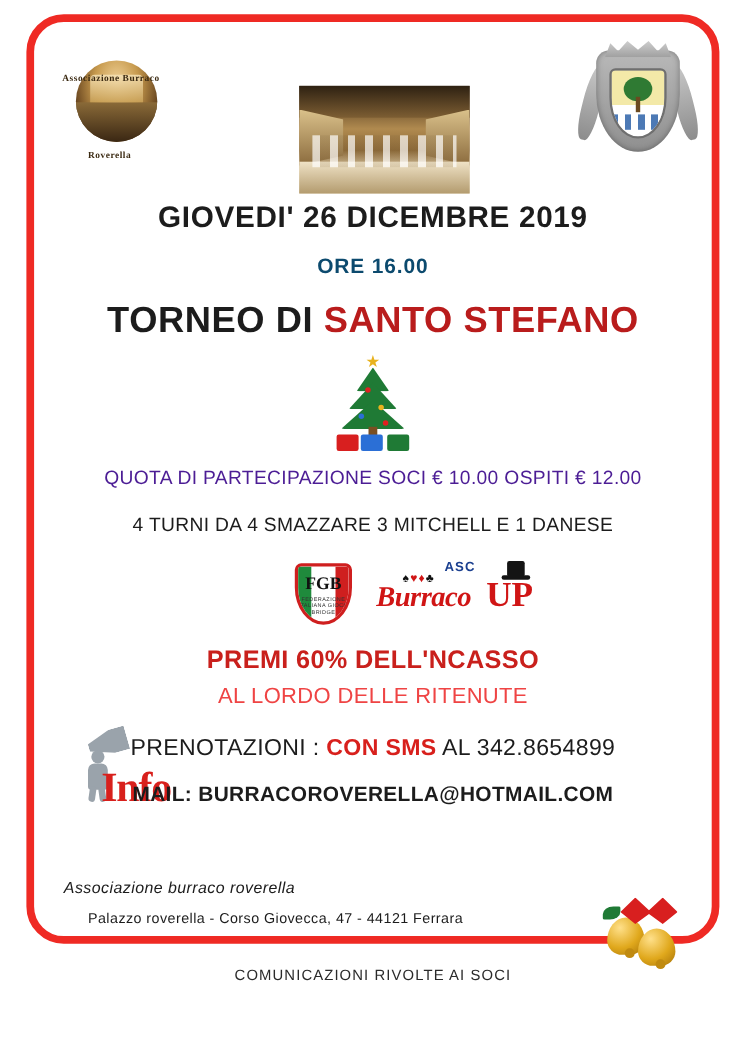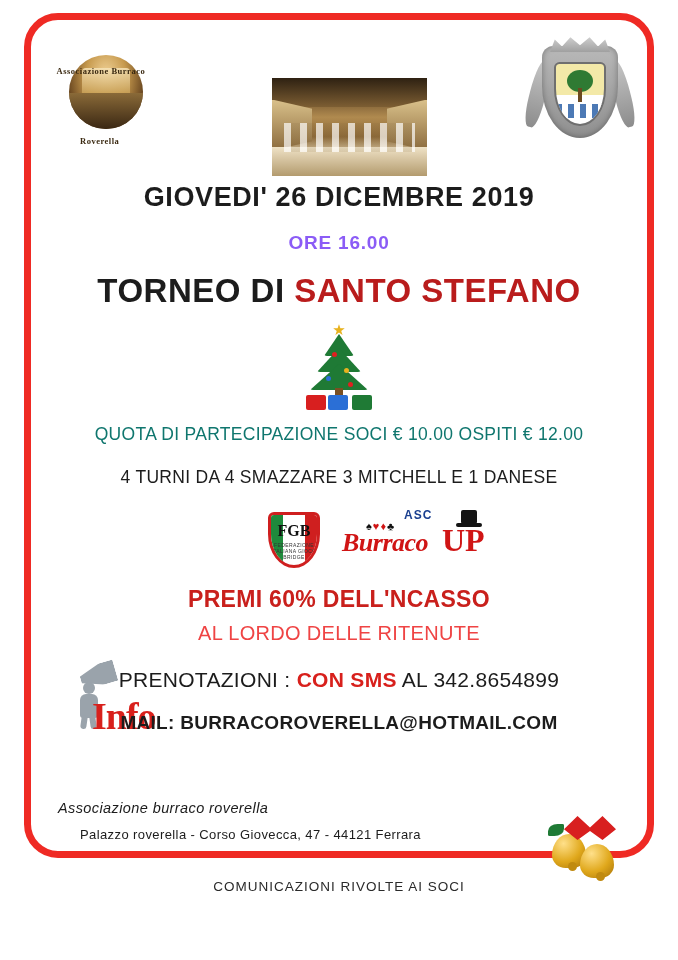--- a/index.html
+++ b/index.html
@@ -226,21 +226,21 @@
     letter-spacing: .6px;
     color: #1c1c1c;
   }
   .line-hour {
     position: absolute;
     top: 232px;
     width: 100%;
     font-weight: bold;
     font-size: 19px;
     letter-spacing: .8px;
-    color: #8b5cf6;
+    color: #0c4a6e;
   }
   .line-title {
     position: absolute;
     top: 272px;
     width: 100%;
     font-weight: bold;
     font-size: 33px;
     letter-spacing: .5px;
     color: #1c1c1c;
   }
@@ -294,21 +294,21 @@
     width: 20px; height: 15px;
     border-radius: 2px;
   }
 
   .line-quota {
     position: absolute;
     top: 424px;
     width: 100%;
     font-size: 17.5px;
     letter-spacing: .3px;
-    color: #0f766e;
+    color: #4c1d95;
   }
   .line-turni {
     position: absolute;
     top: 467px;
     width: 100%;
     font-size: 17.5px;
     letter-spacing: .3px;
     color: #1c1c1c;
   }
 

